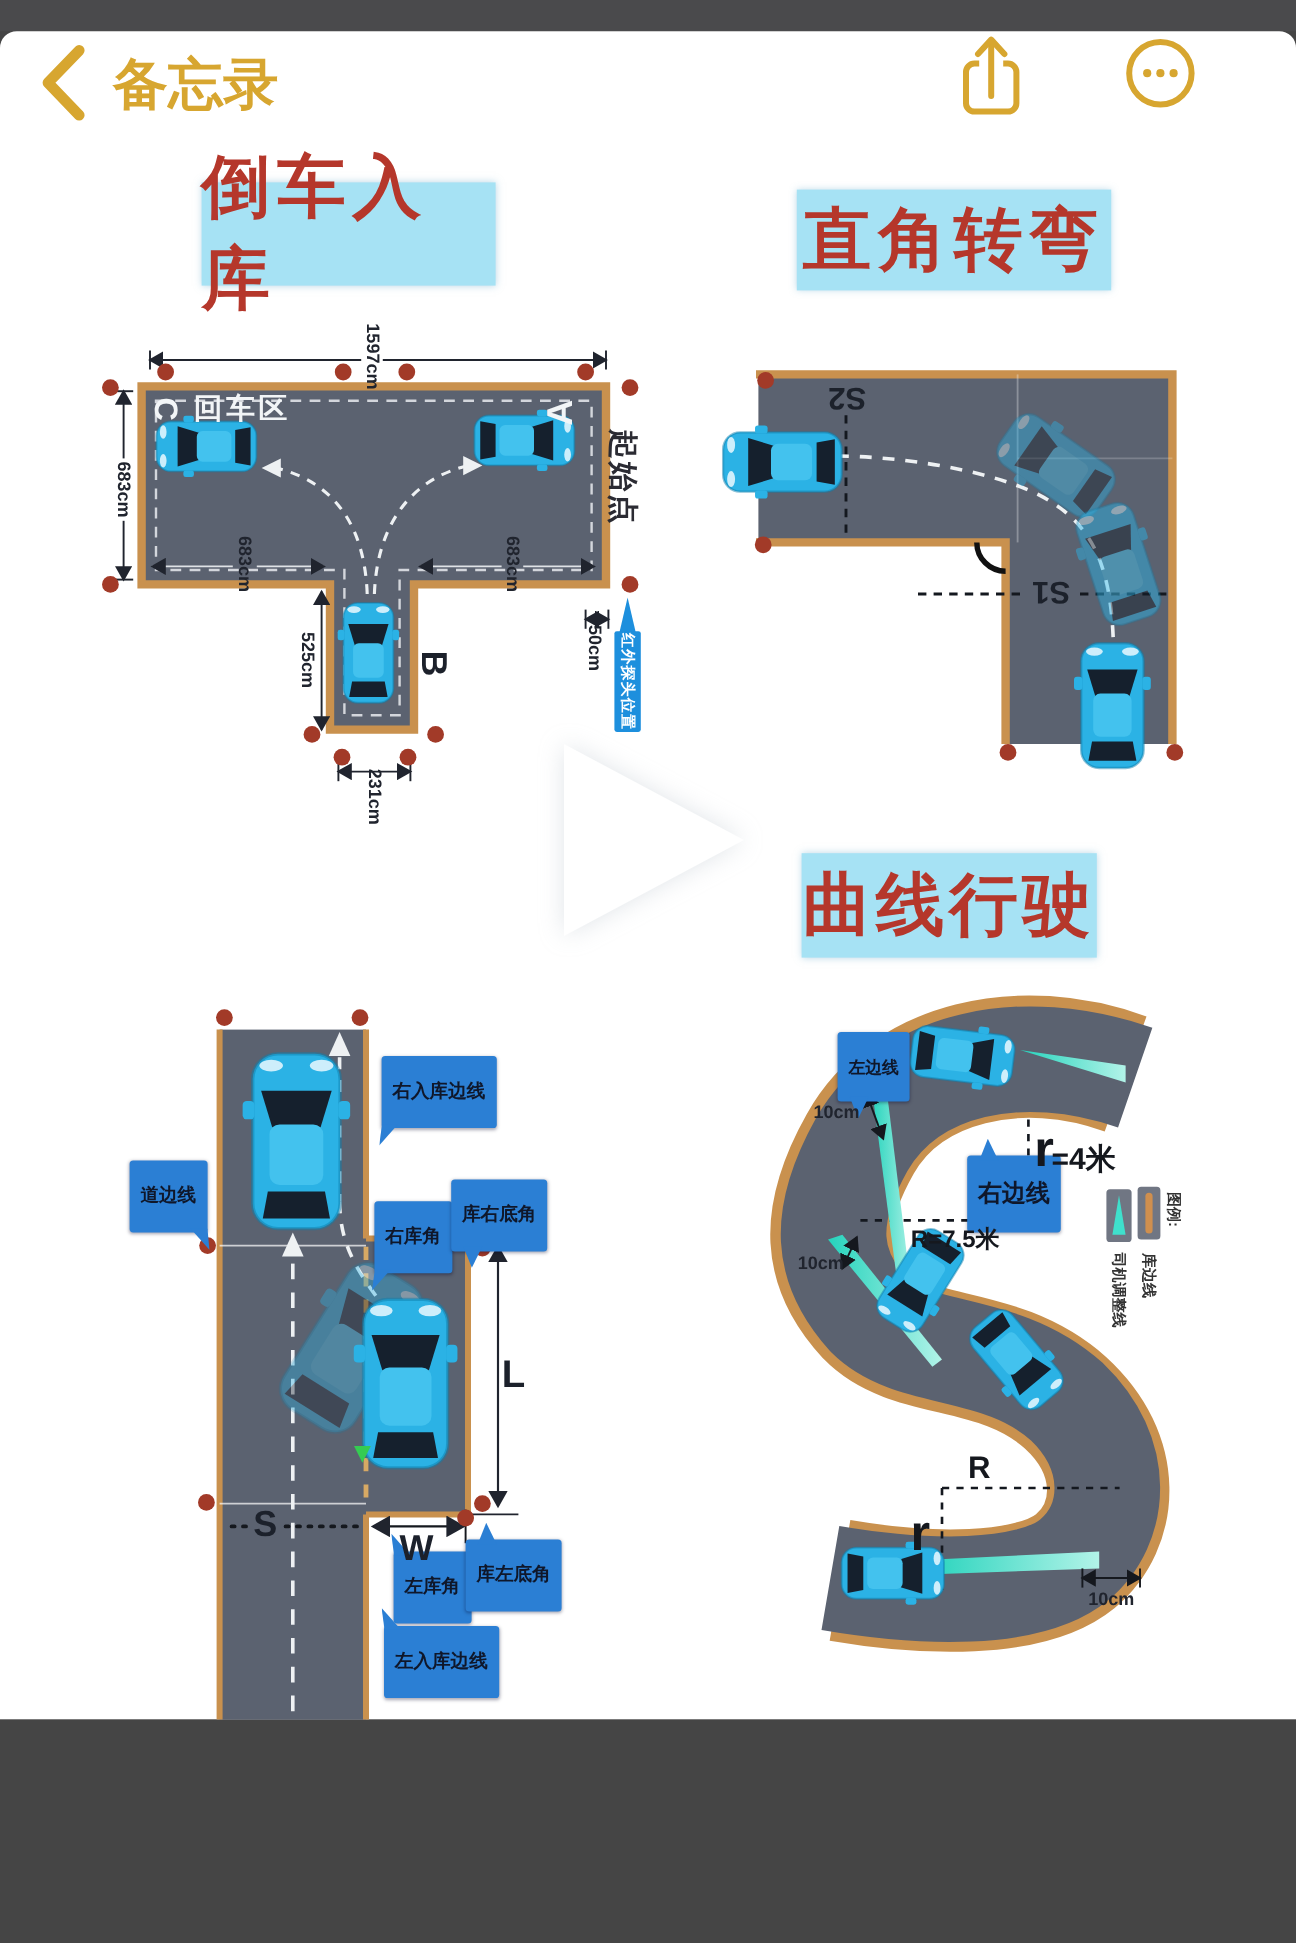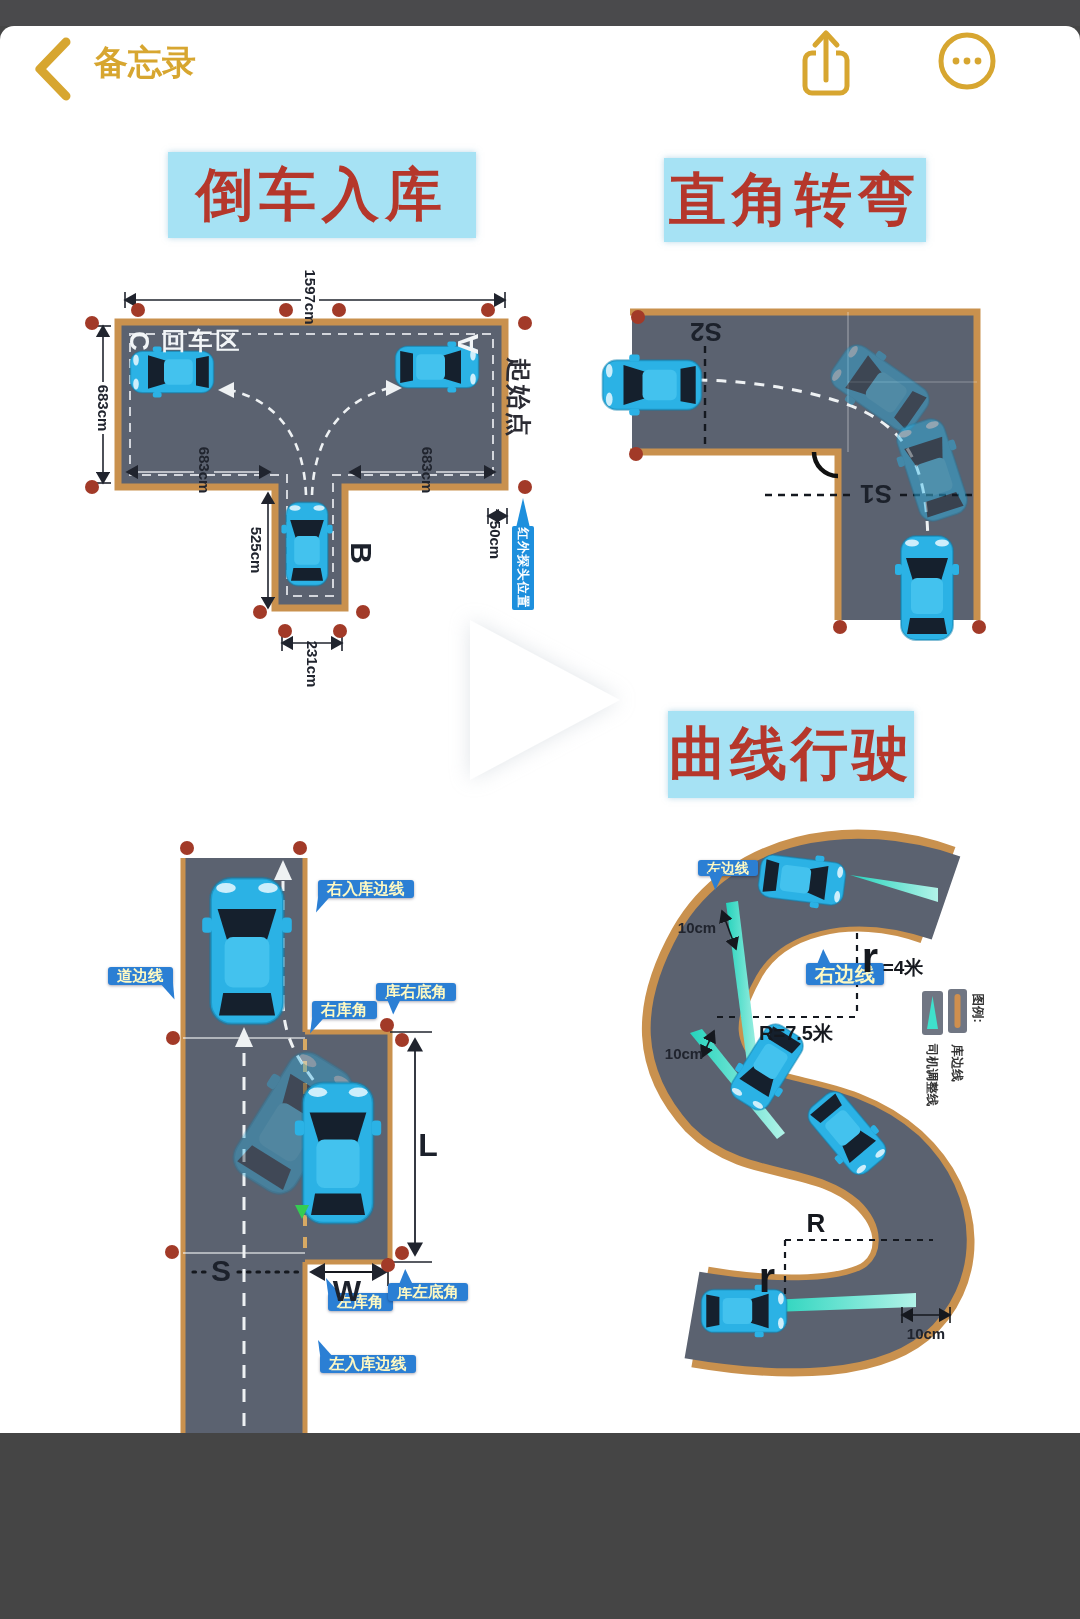--- a/index.html
+++ b/index.html
@@ -3,41 +3,41 @@
 <meta charset="utf-8">
 <style>
   html,body{margin:0;padding:0;background:#454545;}
   .screen{position:relative;width:1080px;height:1619px;overflow:hidden;background:#454545;
           font-family:"Liberation Sans","DejaVu Sans",sans-serif;}
   .statusbar{position:absolute;left:0;top:0;width:1080px;height:26px;background:#4a4a4c;}
   .page{position:absolute;left:0;top:26px;width:1080px;height:1407px;background:#ffffff;border-radius:14px 14px 0 0;}
   .bottombar{position:absolute;left:0;top:1433px;width:1080px;height:186px;background:#454545;}
 
   
-  .navtitle{position:absolute;left:94px;top:40px;font-size:34px;font-weight:600;color:#d7a630;text-align:right;}
+  .navtitle{position:absolute;left:94px;top:40px;font-size:46px;font-weight:600;color:#d7a630;text-align:right;}
 
   
   .quad{position:absolute;}
   .quad svg{position:absolute;left:0;top:0;}
 
   .title{position:absolute;background:#a6e2f4;color:#b5372b;font-weight:bold;
          display:flex;align-items:center;justify-content:center;letter-spacing:6px;
          font-size:57px;box-shadow:0 0 6px rgba(120,180,210,.5);}
 
   .lbl{position:absolute;white-space:nowrap;transform:translate(-50%,-50%);line-height:1;}
   .r90{transform:translate(-50%,-50%) rotate(90deg);}
   .rm90{transform:translate(-50%,-50%) rotate(-90deg);}
   .r180{transform:translate(-50%,-50%) rotate(180deg);}
   .dim{font-size:15px;font-weight:bold;color:#20242e;}
   .big{font-size:30px;font-weight:bold;color:#1c212b;}
   .onroad{color:#f2f5f7;}
 
   
-  .co{position:absolute;background:#2b7fd4;color:#fef9c3;font-size:15.5px;font-weight:bold;
-      padding:1px 9px;border-radius:3px;line-height:1;white-space:nowrap;
+  .co{position:absolute;background:#2b7fd4;color:#0f172a;font-size:15.5px;font-weight:bold;
+      padding:22px 9px;border-radius:3px;line-height:1;white-space:nowrap;
       box-shadow:0 1px 3px rgba(0,0,40,.35);}
   .co::after{content:'';position:absolute;width:16px;height:18px;background:inherit;}
   .t-bl::after{left:-2px;bottom:-15px;clip-path:polygon(0 100%,15% 0,100% 0);}
   .t-br::after{right:-2px;bottom:-15px;clip-path:polygon(100% 100%,0 0,90% 0);}
   .t-tl::after{left:-2px;top:-15px;clip-path:polygon(0 0,15% 100%,100% 100%);}
   .t-t::after{left:10px;top:-14px;clip-path:polygon(45% 0,0 100%,100% 100%);}
   .t-b::after{left:10px;bottom:-14px;clip-path:polygon(45% 100%,0 0,100% 0);}
 
   .sensorlbl{font-size:12.5px;font-weight:bold;color:#fff;letter-spacing:1px;}
   .legendtxt{font-size:12.5px;font-weight:bold;color:#333;}
@@ -137,21 +137,21 @@
         <circle cx="32" cy="173" r="7"></circle>
           <circle cx="32" cy="337" r="7"></circle>
         <circle cx="465" cy="173" r="7"></circle>
           <circle cx="465" cy="337" r="7"></circle>
         <circle cx="200" cy="462" r="7"></circle>
           <circle cx="303" cy="462" r="7"></circle>
         <circle cx="225" cy="481" r="7"></circle>
           <circle cx="280" cy="481" r="7"></circle>
       </g>
     </svg>
-    <div class="title" style="left:108px;top:2px;width:308px;height:86px">倒车入库</div>
+    <div class="title" style="left:108px;top:2px;width:245px;height:86px">倒车入库</div>
     <div class="lbl dim r90" style="left:250px;top:147px">1597cm</div>
     <div class="lbl dim r90" style="left:43px;top:258px">683cm</div>
     <div class="lbl dim r90" style="left:144px;top:320px">683cm</div>
     <div class="lbl dim r90" style="left:367px;top:320px">683cm</div>
     <div class="lbl dim r90" style="left:196px;top:400px">525cm</div>
     <div class="lbl dim r90" style="left:252px;top:514px">231cm</div>
     <div class="lbl dim r90" style="left:435px;top:390px">50cm</div>
     <div class="lbl onroad" style="left:142px;top:191px;font-size:24px;font-weight:bold;letter-spacing:3px">回车区</div>
     <div class="lbl onroad r90" style="left:78px;top:191px;font-size:27px;font-weight:bold">C</div>
     <div class="lbl onroad rm90" style="left:408px;top:194px;font-size:30px;font-weight:bold">A</div>
@@ -307,21 +307,21 @@
       <rect x="328" y="284" width="19" height="44" rx="3" fill="#707683"></rect>
       <rect x="334.5" y="289" width="6" height="34" rx="3" fill="#cf8f4e"></rect>
     </svg>
     <div class="title" style="left:48px;top:6px;width:246px;height:87px;letter-spacing:4px">曲线行驶</div>
     <div class="co t-b" style="left:78px;top:155px;font-size:14px">左边线</div>
     <div class="co t-t" style="left:186px;top:258px;font-size:20px">右边线</div>
     <div class="lbl dim" style="left:77px;top:222px">10cm</div>
     <div class="lbl dim" style="left:64px;top:348px">10cm</div>
     <div class="lbl dim" style="left:306px;top:628px">10cm</div>
     <div class="lbl" style="left:250px;top:253px;font-size:42px;font-weight:bold;color:#15181e">r</div>
-    <div class="lbl" style="left:283px;top:262px;font-size:19px;font-weight:bold;color:#15181e">=4米</div>
+    <div class="lbl" style="left:283px;top:262px;font-size:25px;font-weight:bold;color:#15181e">=4米</div>
     <div class="lbl" style="left:176px;top:328px;font-size:20px;font-weight:bold;color:#15181e">R=7.5米</div>
     <div class="lbl" style="left:196px;top:518px;font-size:26px;font-weight:bold;color:#15181e">R</div>
     <div class="lbl" style="left:147px;top:573px;font-size:42px;font-weight:bold;color:#15181e">r</div>
     <div class="lbl legendtxt r90" style="left:358px;top:303px">图例:</div>
     <div class="lbl legendtxt r90" style="left:312px;top:370px">司机调整线</div>
     <div class="lbl legendtxt r90" style="left:337px;top:358px">库边线</div>
   </div>
 
   <svg width="210" height="230" style="position:absolute;left:438px;top:588px">
     <polygon points="32,32 32,192 182,112" fill="#ffffff" opacity="0.5" style="filter:drop-shadow(0 0 10px rgba(180,190,200,.8))"></polygon>

